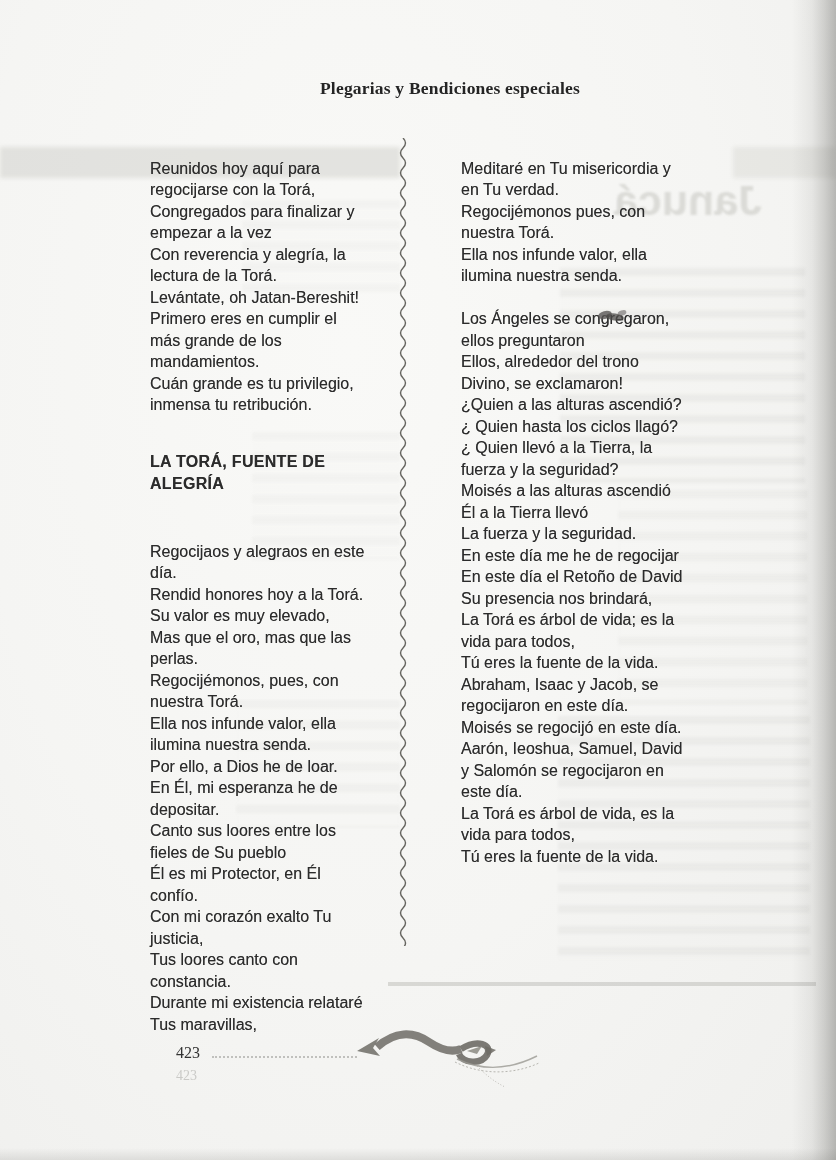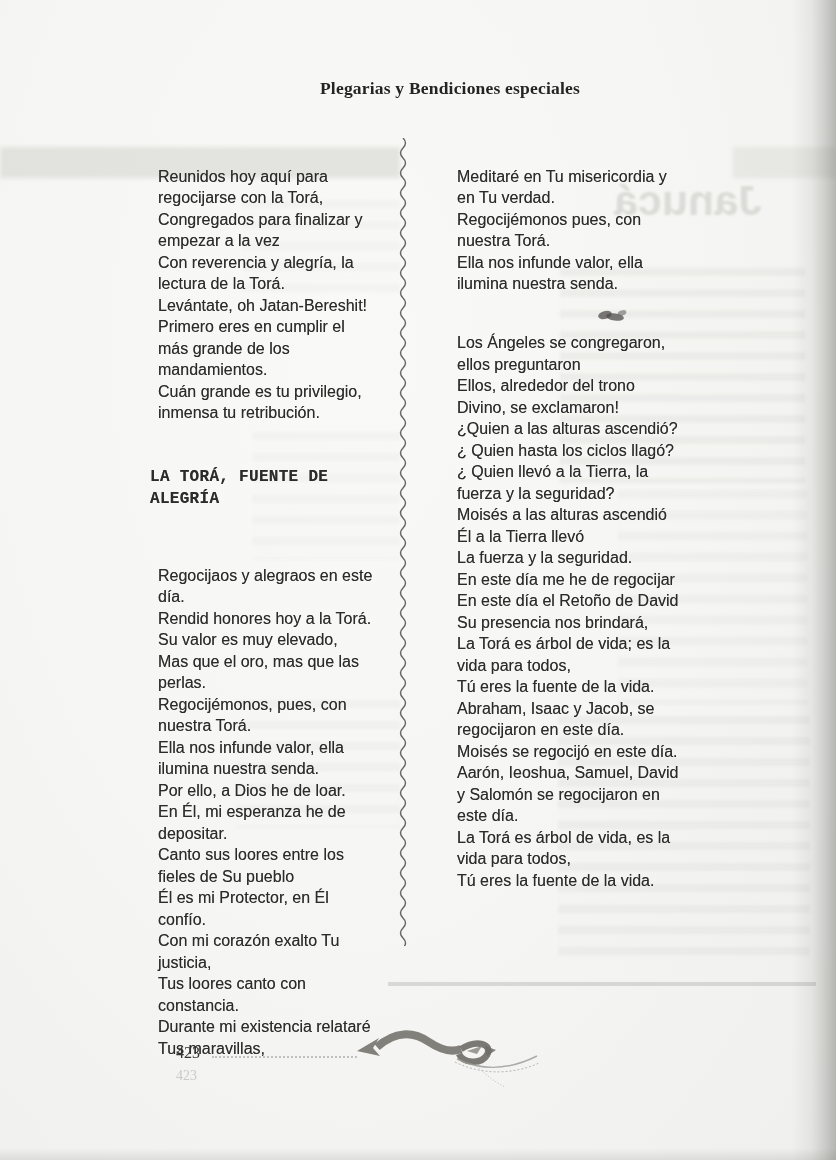--- a/index.html
+++ b/index.html
@@ -30,30 +30,30 @@
     padding-left: 24px;
   }
   .col {
     position: absolute;
     white-space: pre-line;
     font-size: 16px;
     line-height: 21.5px;
     color: #2b2b2b;
     text-shadow: 0 0 0.5px rgba(40,40,40,0.55);
   }
-  .col p { margin: 8px; }
+  .col p { margin: 0; }
   .col h2 {
     font-size: 16px;
     font-weight: 700;
     letter-spacing: 0.3px;
     color: #2b2b2b;
   }
   .col-left { left: 150px; top: 136px; width: 300px; }
-  .col-right { left: 449px; top: 136px; width: 315px; }
-  .col-left h2 { margin: 14px 0 25px 0; font-family: Liberation Mono, monospace; }
+  .col-right { left: 461px; top: 136px; width: 315px; }
+  .col-left h2 { margin: 14px 0 25px 0; }
   .col-right h2 { margin: 22px 0 22px 0; position: relative; }
 
   .divider-svg {
     position: absolute;
     left: 396px;
     top: 138px;
     width: 16px;
     height: 808px;
   }
   .divider-svg path {

